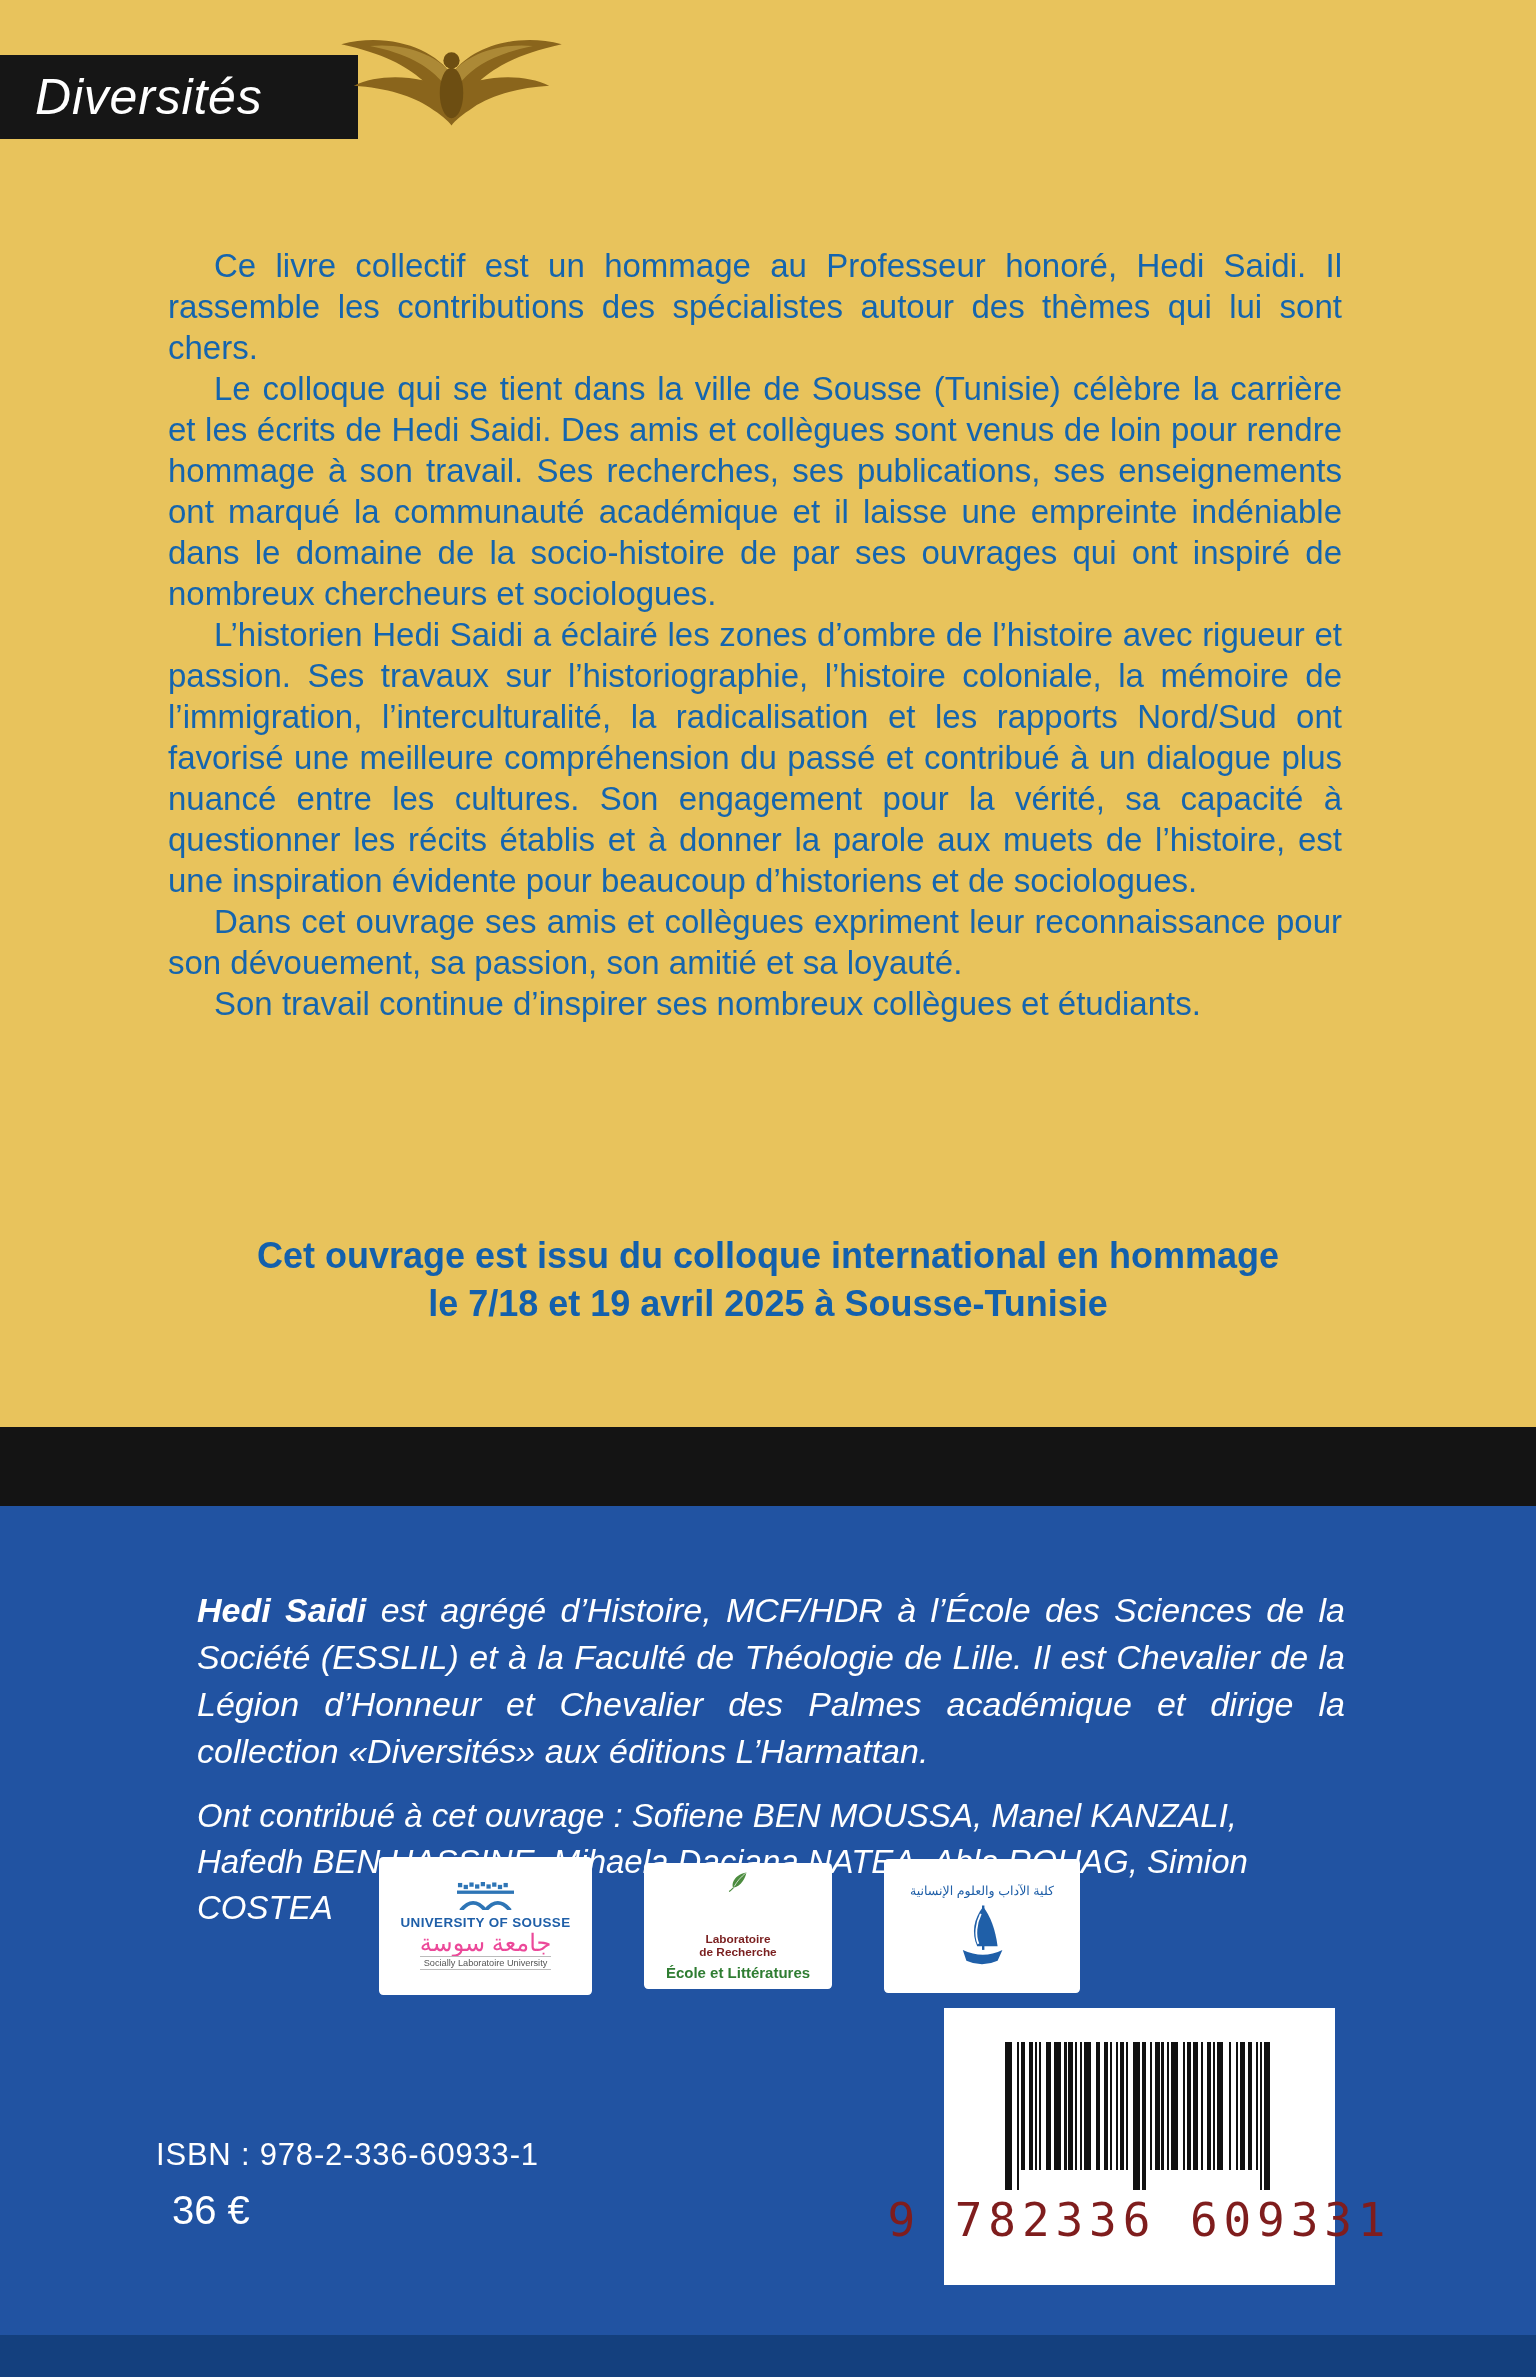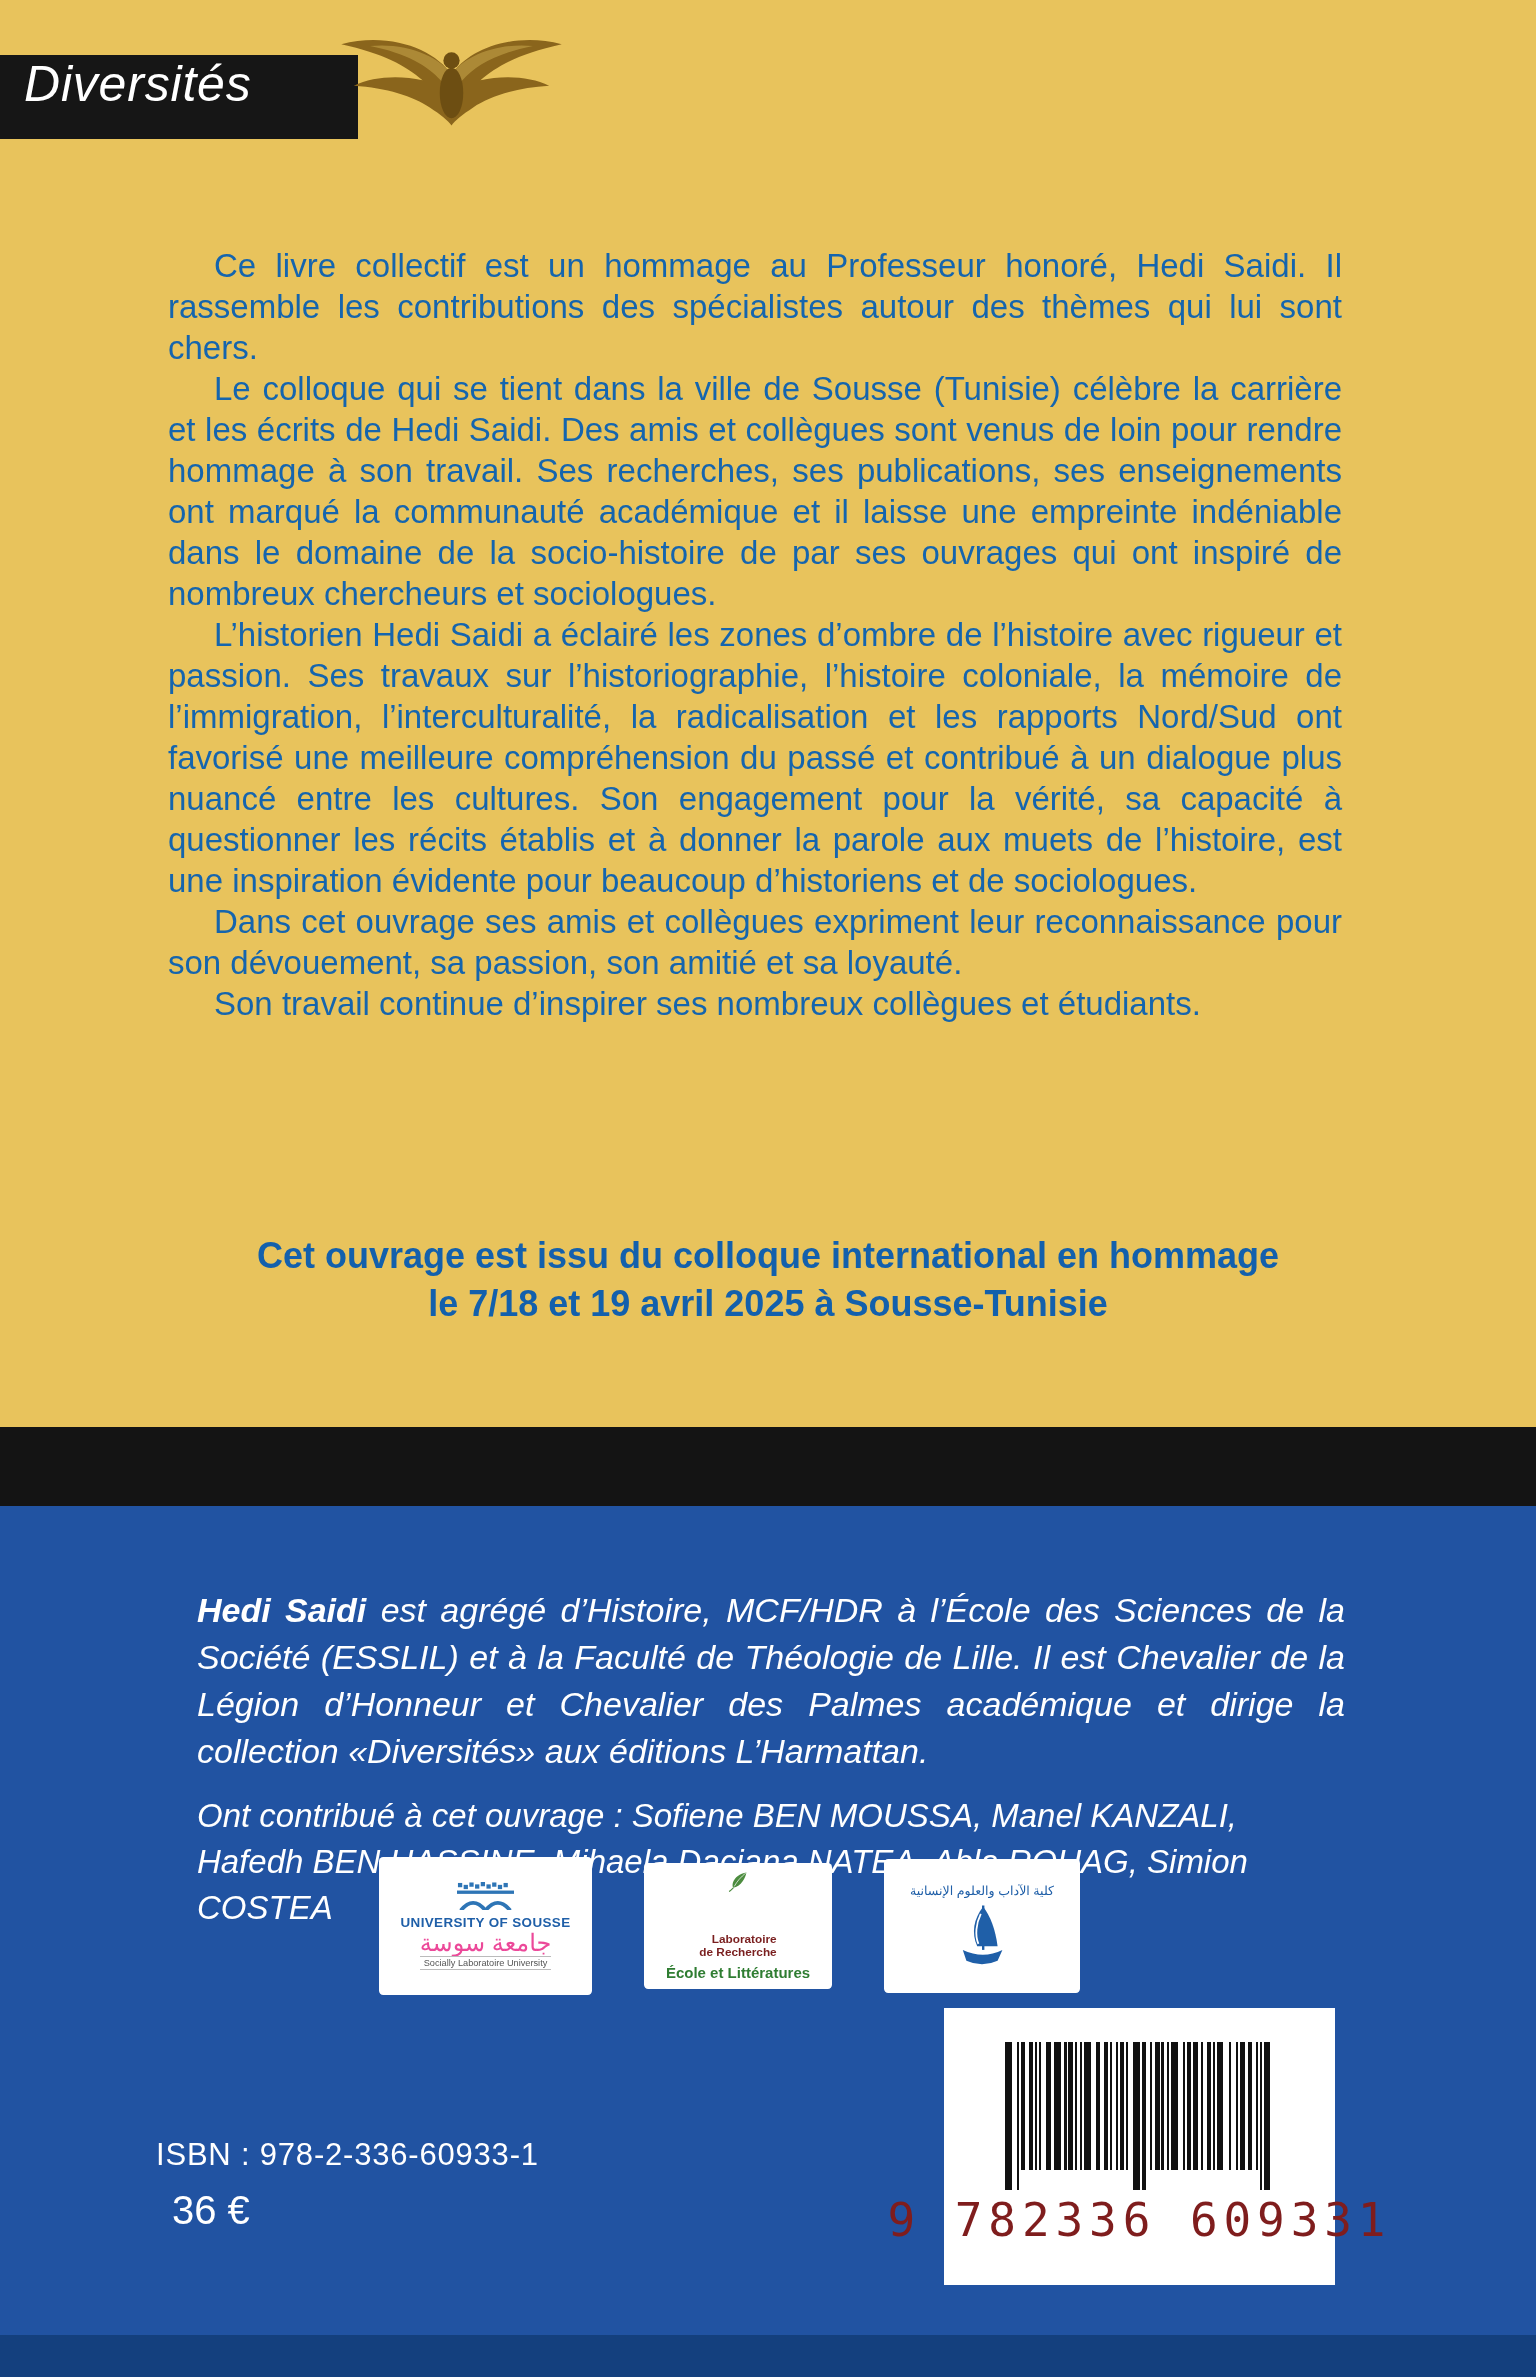--- a/index.html
+++ b/index.html
@@ -11,22 +11,22 @@
     overflow: hidden;
     font-family: "Liberation Sans", sans-serif;
   }
 
   
   .collection-banner {
     position: absolute;
     left: 0; top: 55px;
     width: 358px; height: 84px;
     background: #161616;
-    display: flex; align-items: flex-start;
-    padding-left: 24px;
+    display: flex; align-items: center;
+    padding-left: 35px;
     box-sizing: border-box;
   }
   .collection-banner .label {
     color: #ffffff;
     font-size: 50px;
     font-style: italic;
     letter-spacing: 0.8px;
   }
   .bird-logo {
     position: absolute;
@@ -102,21 +102,21 @@
     align-items: center;
   }
   .logo-box {
     background: #ffffff;
     border-radius: 4.2px;
     display: flex; flex-direction: column;
     align-items: center; justify-content: center;
     gap: 4.2px;
     box-sizing: border-box;
     padding: 8.4px 6.7px;
-    text-align: right;
+    text-align: center;
   }
   .logo-sousse { width: 213px; height: 138px; }
   .logo-lab    { width: 188px; height: 126px; }
   .logo-fac    { width: 196px; height: 134px; }
   .logo-sousse .l1 { color: #1F5FA8; font-weight: bold; font-size: 13.4px; letter-spacing: 0.4px; }
   .logo-sousse .l2 { color: #ec4899; font-size: 24px; line-height: 18.5px; }
   .logo-sousse .l3 { color: #555; font-size: 9.2px; border-top: 0.8px solid #bbb; border-bottom: 0.8px solid #bbb; padding: 0.8px 3.4px; }
   .logo-lab .l1 { color: #7a1f1f; font-size: 11.8px; line-height: 13.4px; font-weight: bold; margin-top: 36px; }
   .logo-lab .l2 { color: #2F7D32; font-weight: bold; font-size: 15px; }
   .logo-fac .arabic { color: #1F5FA8; font-size: 12.6px; line-height: 14.3px; }

